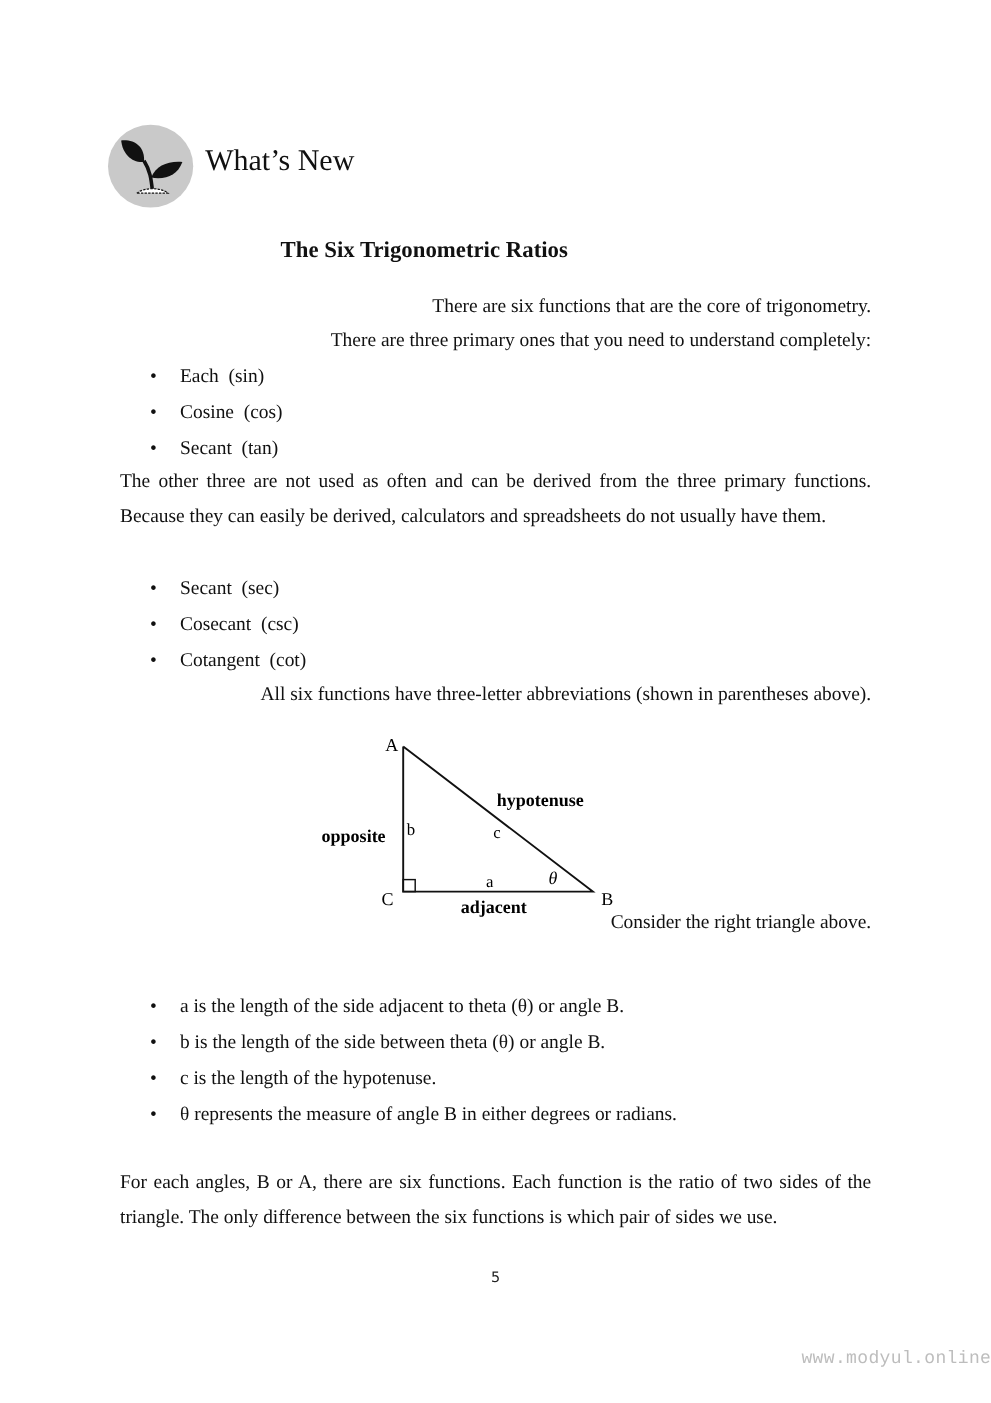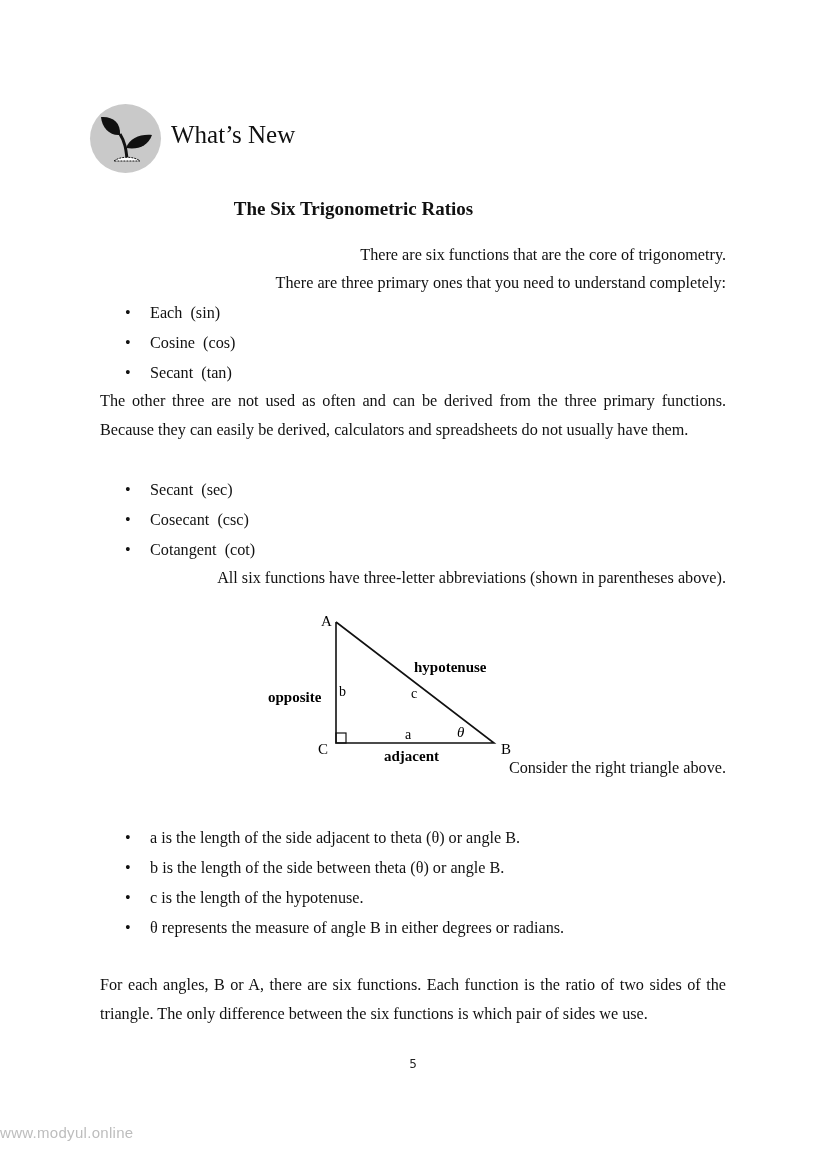--- a/index.html
+++ b/index.html
@@ -7,21 +7,21 @@
        font-family:"Liberation Serif","DejaVu Serif",serif;color:#111;}
   .abs{position:absolute;}
   .header-icon{left:90px;top:104px;width:71px;height:69px;border-radius:50%;background:#c9c9c9;}
   .header-title{left:171px;top:121px;font-size:25px;font-weight:normal;white-space:nowrap;}
   .doc-title{left:0;width:707px;top:198px;text-align:center;font-size:19px;font-weight:bold;}
   .p{left:100px;width:626px;font-size:16.2px;line-height:30px;text-align:justify;}
   .p.single{white-space:nowrap;text-align:right;}
   .li{left:125px;font-size:16.2px;line-height:30px;white-space:nowrap;}
   .li .dot{display:inline-block;width:25px;}
   .page-num{left:0;width:826px;top:1057px;text-align:center;font-family:"DejaVu Sans",sans-serif;font-size:12px;color:#222;}
-  .watermark{left:0;width:826px;top:1124px;text-align:left;font-family:Liberation Sans, sans-serif;font-size:15px;color:#bdbdbd;letter-spacing:0.3px;}
+  .watermark{left:0;width:826px;top:1124px;text-align:right;font-family:Liberation Mono, monospace;font-size:15px;color:#bdbdbd;letter-spacing:0.3px;}
   .diagram{left:250px;top:605px;width:280px;height:170px;}
   .svgtxt{font-family:"Liberation Serif",serif;}
 </style>
 </head>
 <body>
 
 <div class="abs header-icon">
   <svg width="71" height="69" viewBox="0 0 71 69">
     <path d="M37 55 C36 45 35 38 30 30" stroke="#111" stroke-width="3" fill="none"></path>
     <path d="M30 31 C20 32 12 24 11 13 C22 12 31 18 30 31 Z" fill="#111"></path>

